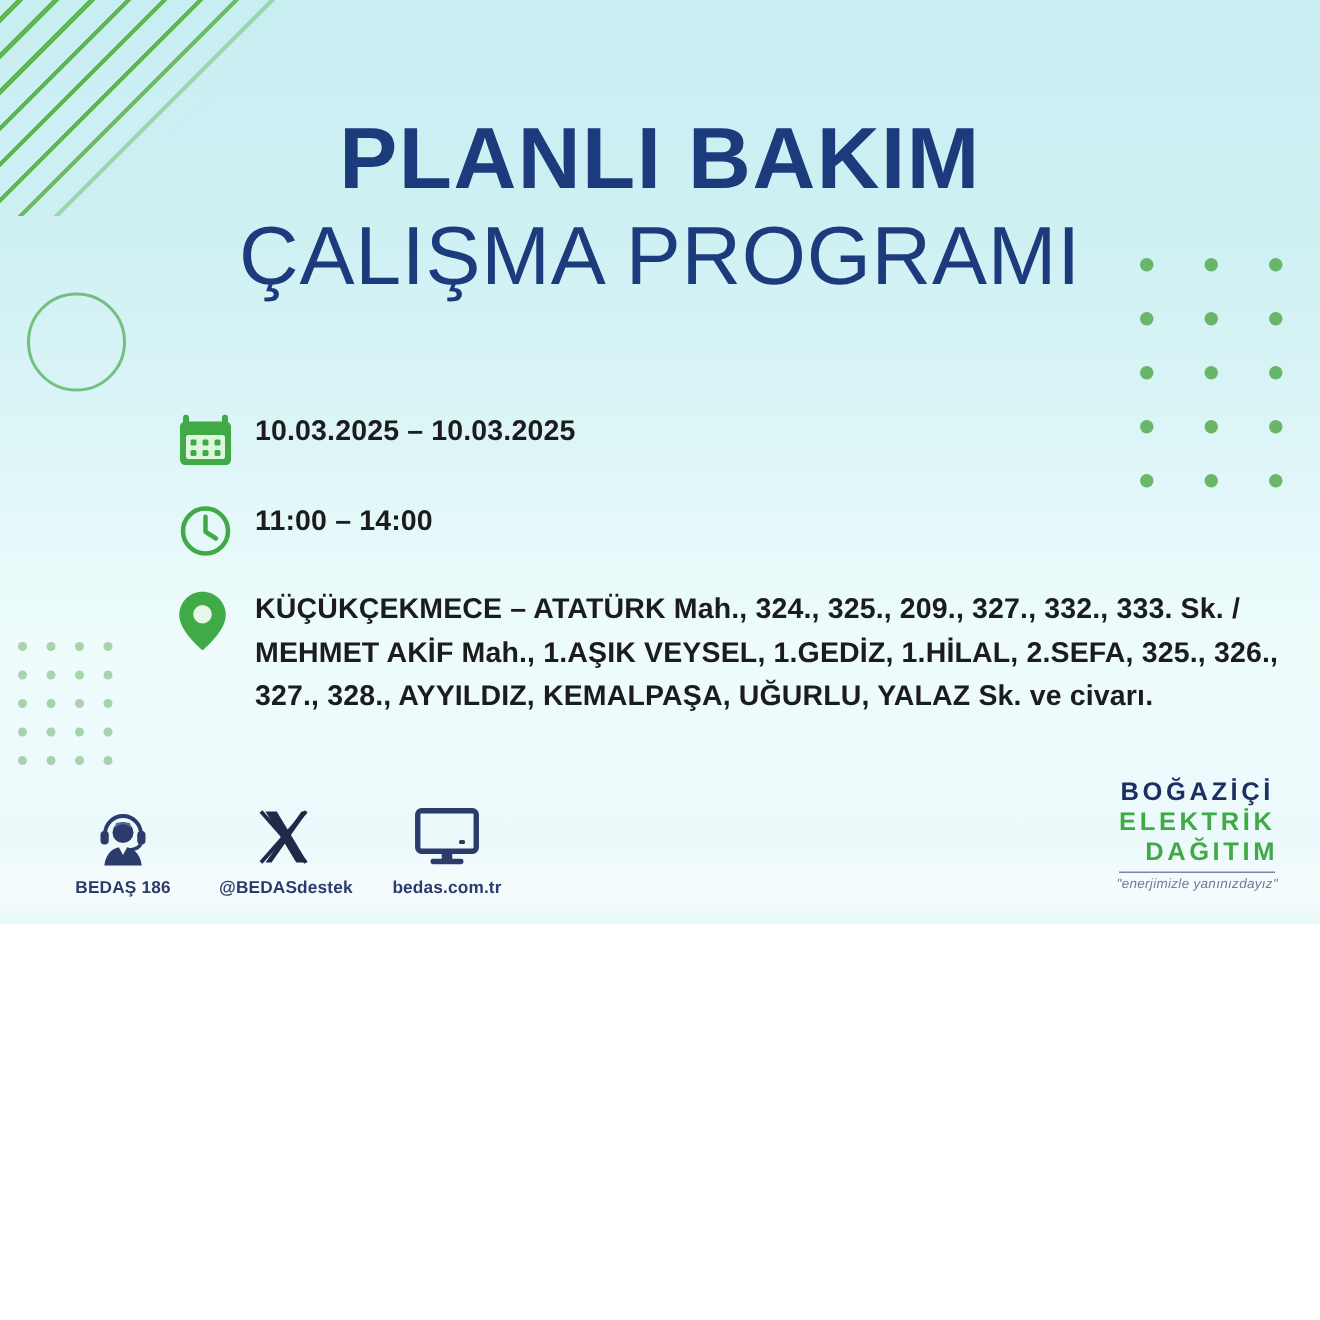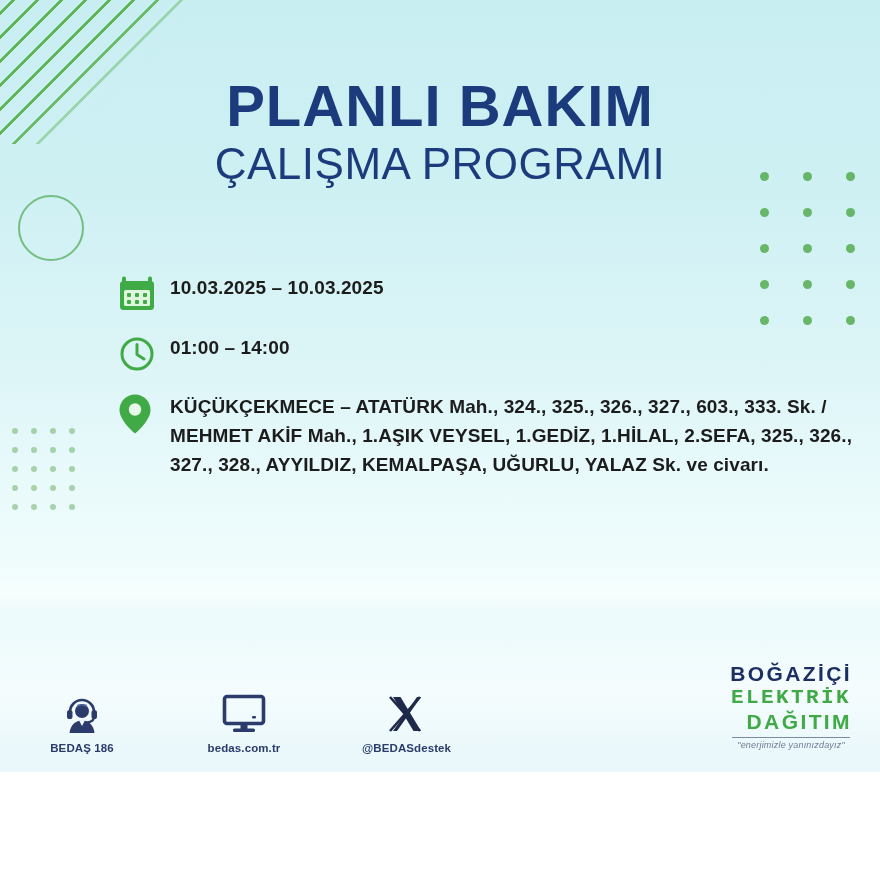--- a/index.html
+++ b/index.html
@@ -10,21 +10,21 @@
     width: 880px;
     height: 880px;
     font-family: "Liberation Sans", sans-serif;
     overflow: hidden;
   }
 
   
   #poster {
     position: relative;
     width: 880px;
-    height: 772px;
+    height: 616px;
     background: linear-gradient(180deg,
                 #c9eef2 0%,
                 #cdf0f3 22%,
                 #ddf5f7 48%,
                 #e9fafb 62%,
                 #effcfc 72%,
                 #edfafc 88%,
                 #eaf8fb 100%);
     overflow: hidden;
   }
@@ -120,21 +120,21 @@
   .title-main {
     font-size: 58px;
     font-weight: 800;
     letter-spacing: 1px;
     color: #1c3b7c;
     line-height: 1.04;
     font-family: "Liberation Sans", sans-serif;
   }
   .title-sub {
     margin-top: 4px;
-    font-size: 44px;
+    font-size: 55px;
     font-weight: 400;
     letter-spacing: .5px;
     color: #1c3b7c;
     line-height: 1.1;
   }
 
   
   .info {
     position: absolute;
     left: 118px;
@@ -169,21 +169,21 @@
   }
   #row-location { margin-bottom: 0; }
 
   
   .footer-links {
     position: absolute;
     left: 38px;
     bottom: 18px;
     display: flex;
     align-items: flex-start;
-    gap: 74px;
+    gap: 20px;
   }
   .flink {
     width: 88px;
     text-align: center;
   }
   .flink .fico {
     height: 46px;
     display: flex;
     align-items: flex-end;
     justify-content: center;
@@ -200,25 +200,25 @@
   
   .brand {
     position: absolute;
     right: 28px;
     bottom: 22px;
     text-align: center;
     line-height: 1;
   }
   .brand .b1, .brand .b2, .brand .b3 {
     font-weight: 800;
-    font-size: 21px;
+    font-size: 17px;
     letter-spacing: 2.4px;
   }
   .brand .b1 { color: #1c2f63; }
-  .brand .b2 { color: #3faa46; margin-top: 3px; font-family: Liberation Mono, monospace; }
+  .brand .b2 { color: #3faa46; margin-top: 3px; }
   .brand .b3 { color: #3faa46; margin-top: 3px; text-align: right; }
   .brand .bline {
     height: 1px;
     background: #7d8aa6;
     margin: 5px 2px 3px 2px;
   }
   .brand .btag {
     font-size: 9px;
     color: #6d7b95;
     font-style: italic;
@@ -303,33 +303,33 @@
       <div class="txt">10.03.2025 – 10.03.2025</div>
     </div>
 
     <div class="row" id="row-time">
       <div class="ico">
         <svg width="38" height="38" viewBox="0 0 38 38" aria-hidden="true">
           <circle cx="19" cy="19" r="15" fill="none" stroke="#3faa46" stroke-width="3"></circle>
           <path d="M19 9.5 L19 19.5 L26 24" fill="none" stroke="#3faa46" stroke-width="3" stroke-linecap="round" stroke-linejoin="round"></path>
         </svg>
       </div>
-      <div class="txt">01:00 – 14:00</div>
+      <div class="txt">11:00 – 14:00</div>
     </div>
 
 
     <div class="row" id="row-location">
       <div class="ico">
         <svg width="34" height="42" viewBox="0 0 34 42" aria-hidden="true">
           <path d="M17 1.5 C8.4 1.5 1.5 8.4 1.5 17 C1.5 28 17 40.5 17 40.5
                    C17 40.5 32.5 28 32.5 17 C32.5 8.4 25.6 1.5 17 1.5 Z" fill="#3faa46"></path>
           <circle cx="17" cy="16.5" r="6.2" fill="#e8f8e8"></circle>
         </svg>
       </div>
-      <div class="txt">KÜÇÜKÇEKMECE – ATATÜRK Mah., 324., 325., 326., 327., 603., 333. Sk. / MEHMET AKİF Mah., 1.AŞIK VEYSEL, 1.GEDİZ, 1.HİLAL, 2.SEFA, 325., 326., 327., 328., AYYILDIZ, KEMALPAŞA, UĞURLU, YALAZ Sk. ve civarı.</div>
+      <div class="txt">KÜÇÜKÇEKMECE – ATATÜRK Mah., 324., 325., 209., 327., 332., 333. Sk. / MEHMET AKİF Mah., 1.AŞIK VEYSEL, 1.GEDİZ, 1.HİLAL, 2.SEFA, 325., 326., 327., 328., AYYILDIZ, KEMALPAŞA, UĞURLU, YALAZ Sk. ve civarı.</div>
     </div>
 
   </div>
 
   <div class="footer-links">
 
     <div class="flink">
       <div class="fico">
         <svg width="42" height="42" viewBox="0 0 42 42" aria-hidden="true">
 
@@ -341,45 +341,45 @@
           <path d="M15.5 15.5 a6.5 6.5 0 0 1 11 0 l-1 -4 l-9 0 Z" fill="#55689c"></path>
 
           <path d="M33 24 q0 5 -8 5.6" fill="none" stroke="#2b3b6b" stroke-width="2.2"></path>
           <circle cx="24.3" cy="29.8" r="1.7" fill="#2b3b6b"></circle>
 
           <path d="M8.5 40 C9.5 31.5 15 27.5 21 27.5 C27 27.5 32.5 31.5 33.5 40 Z" fill="#2b3b6b"></path>
           <path d="M18.2 27.8 L21 33 L23.8 27.8 L21 26.4 Z" fill="#eef6fa"></path>
         </svg>
       </div>
       <div class="flabel">BEDAŞ 186</div>
+    </div>
+
+    <div class="flink">
+      <div class="fico">
+        <svg width="40" height="42" viewBox="0 0 40 42" aria-hidden="true">
+          <path d="M4 4 L34 38 M34 4 L4 38" stroke="#1f2a4a" stroke-width="2.6" fill="none"></path>
+          <path d="M7 4 L14.5 4 L35 38 L27.5 38 Z" fill="#1f2a4a"></path>
+          <path d="M31 4 L35 4 L11 38 L7 38 Z" fill="#1f2a4a"></path>
+        </svg>
+      </div>
+      <div class="flabel">@BEDASdestek</div>
     </div>
 
     <div class="flink">
       <div class="fico">
         <svg width="46" height="42" viewBox="0 0 46 42" aria-hidden="true">
           <rect x="3.5" y="3.5" width="39" height="27" rx="2.5" fill="none" stroke="#2b3b6b" stroke-width="3.6"></rect>
           <rect x="31" y="23" width="4" height="2.6" rx="1" fill="#2b3b6b"></rect>
           <rect x="19.5" y="30" width="7" height="6" fill="#2b3b6b"></rect>
           <rect x="12" y="35.5" width="22" height="3.6" rx="1.6" fill="#2b3b6b"></rect>
         </svg>
       </div>
       <div class="flabel">bedas.com.tr</div>
     </div>
 
-    <div class="flink">
-      <div class="fico">
-        <svg width="40" height="42" viewBox="0 0 40 42" aria-hidden="true">
-          <path d="M4 4 L34 38 M34 4 L4 38" stroke="#1f2a4a" stroke-width="2.6" fill="none"></path>
-          <path d="M7 4 L14.5 4 L35 38 L27.5 38 Z" fill="#1f2a4a"></path>
-          <path d="M31 4 L35 4 L11 38 L7 38 Z" fill="#1f2a4a"></path>
-        </svg>
-      </div>
-      <div class="flabel">@BEDASdestek</div>
-    </div>
-
   </div>
 
   <div class="brand">
     <div class="b1">BOĞAZİÇİ</div>
     <div class="b2">ELEKTRİK</div>
     <div class="b3">DAĞITIM</div>
     <div class="bline"></div>
     <div class="btag">"enerjimizle yanınızdayız"</div>
   </div>
 

